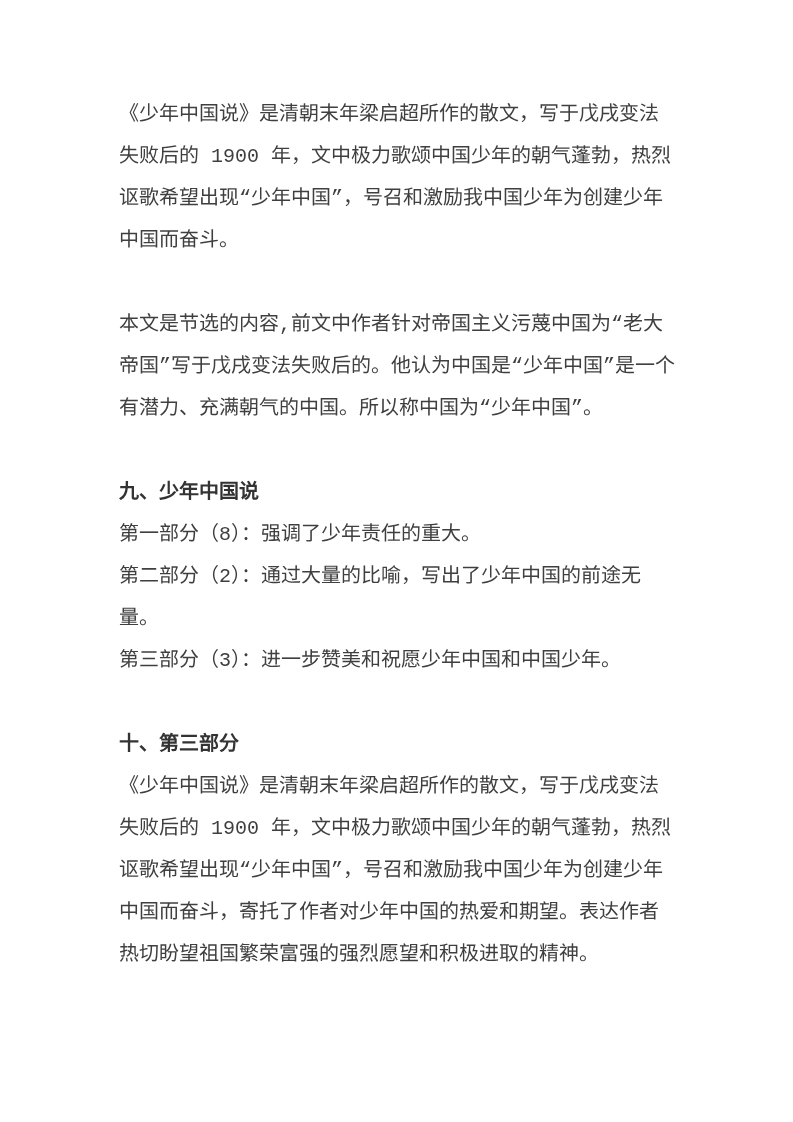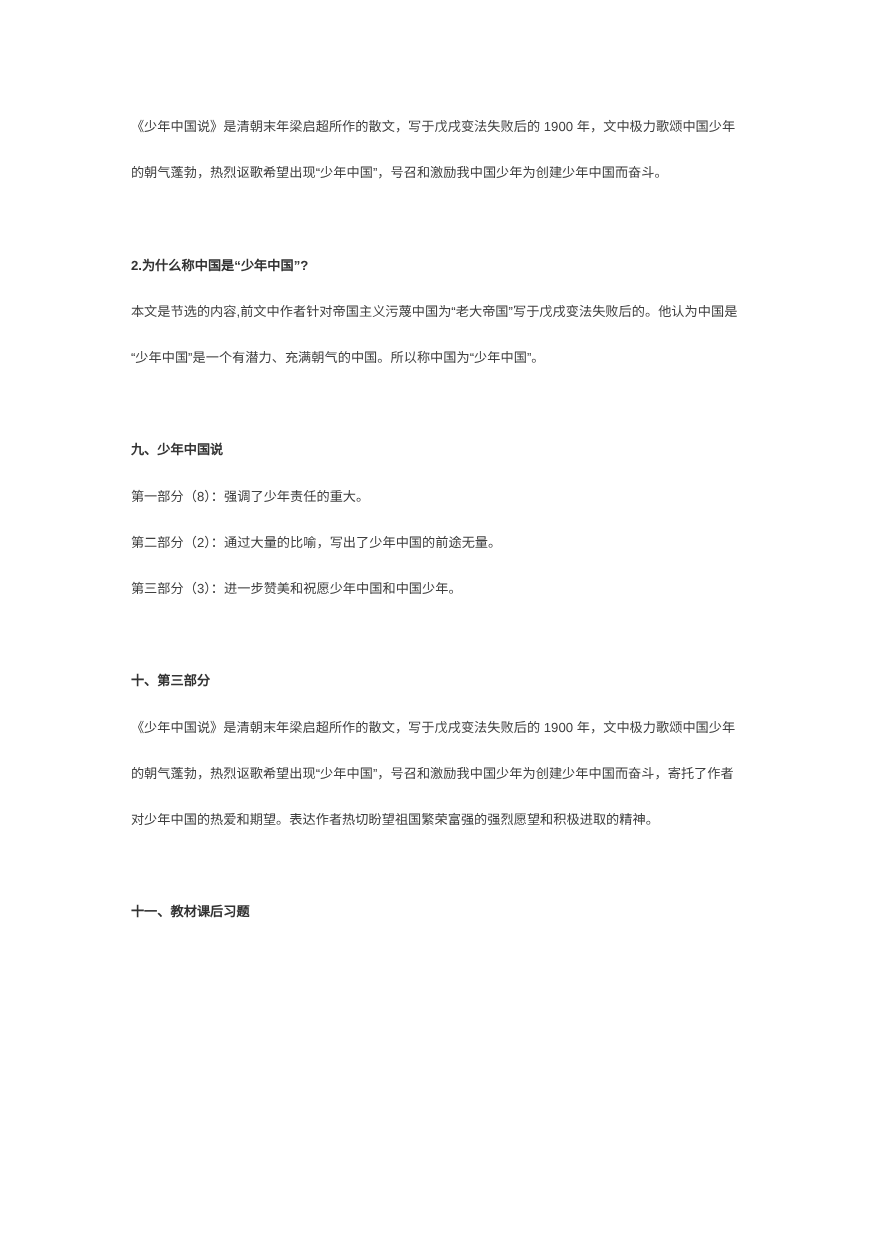--- a/index.html
+++ b/index.html
@@ -19,48 +19,46 @@
     background: var(--page-bg, #ffffff);
   }
   .content {
     box-sizing: border-box;
     width: 793px;
     padding: 94px 116px 0 119px;
   }
   .block {
     margin: 0;
     padding: 0;
-    font-family: Liberation Sans, sans-serif;
-    font-size: 12px;
+    font-family: Liberation Mono, monospace;
+    font-size: 20px;
     line-height: 42px;
     color: var(--text-color, #3f3f3f);
     text-align: left;
     word-break: break-all;
   }
   .block.heading {
     font-weight: 700;
     color: var(--heading-color, #333333);
   }
   .block.gap {
     height: 42px;
   }
 </style>
 </head>
 <body>
 
 <div class="page">
   <div class="content" id="content">
       <p class="block paragraph">《少年中国说》是清朝末年梁启超所作的散文，写于戊戌变法失败后的 1900 年，文中极力歌颂中国少年的朝气蓬勃，热烈讴歌希望出现“少年中国”，号召和激励我中国少年为创建少年中国而奋斗。</p>
       <p class="block gap"></p>
-      <p class="block heading">2.为什么称中国是“少年中国”?</p>
       <p class="block paragraph">本文是节选的内容,前文中作者针对帝国主义污蔑中国为“老大帝国”写于戊戌变法失败后的。他认为中国是“少年中国”是一个有潜力、充满朝气的中国。所以称中国为“少年中国”。</p>
       <p class="block gap"></p>
       <p class="block heading">九、少年中国说</p>
       <p class="block paragraph">第一部分（8）：强调了少年责任的重大。</p>
       <p class="block paragraph">第二部分（2）：通过大量的比喻，写出了少年中国的前途无量。</p>
       <p class="block paragraph">第三部分（3）：进一步赞美和祝愿少年中国和中国少年。</p>
       <p class="block gap"></p>
       <p class="block heading">十、第三部分</p>
       <p class="block paragraph">《少年中国说》是清朝末年梁启超所作的散文，写于戊戌变法失败后的 1900 年，文中极力歌颂中国少年的朝气蓬勃，热烈讴歌希望出现“少年中国”，号召和激励我中国少年为创建少年中国而奋斗，寄托了作者对少年中国的热爱和期望。表达作者热切盼望祖国繁荣富强的强烈愿望和积极进取的精神。</p>
       <p class="block gap"></p>
-      <p class="block heading">十一、教材课后习题</p>
     </div>
 </div>
 
 </body></html>

